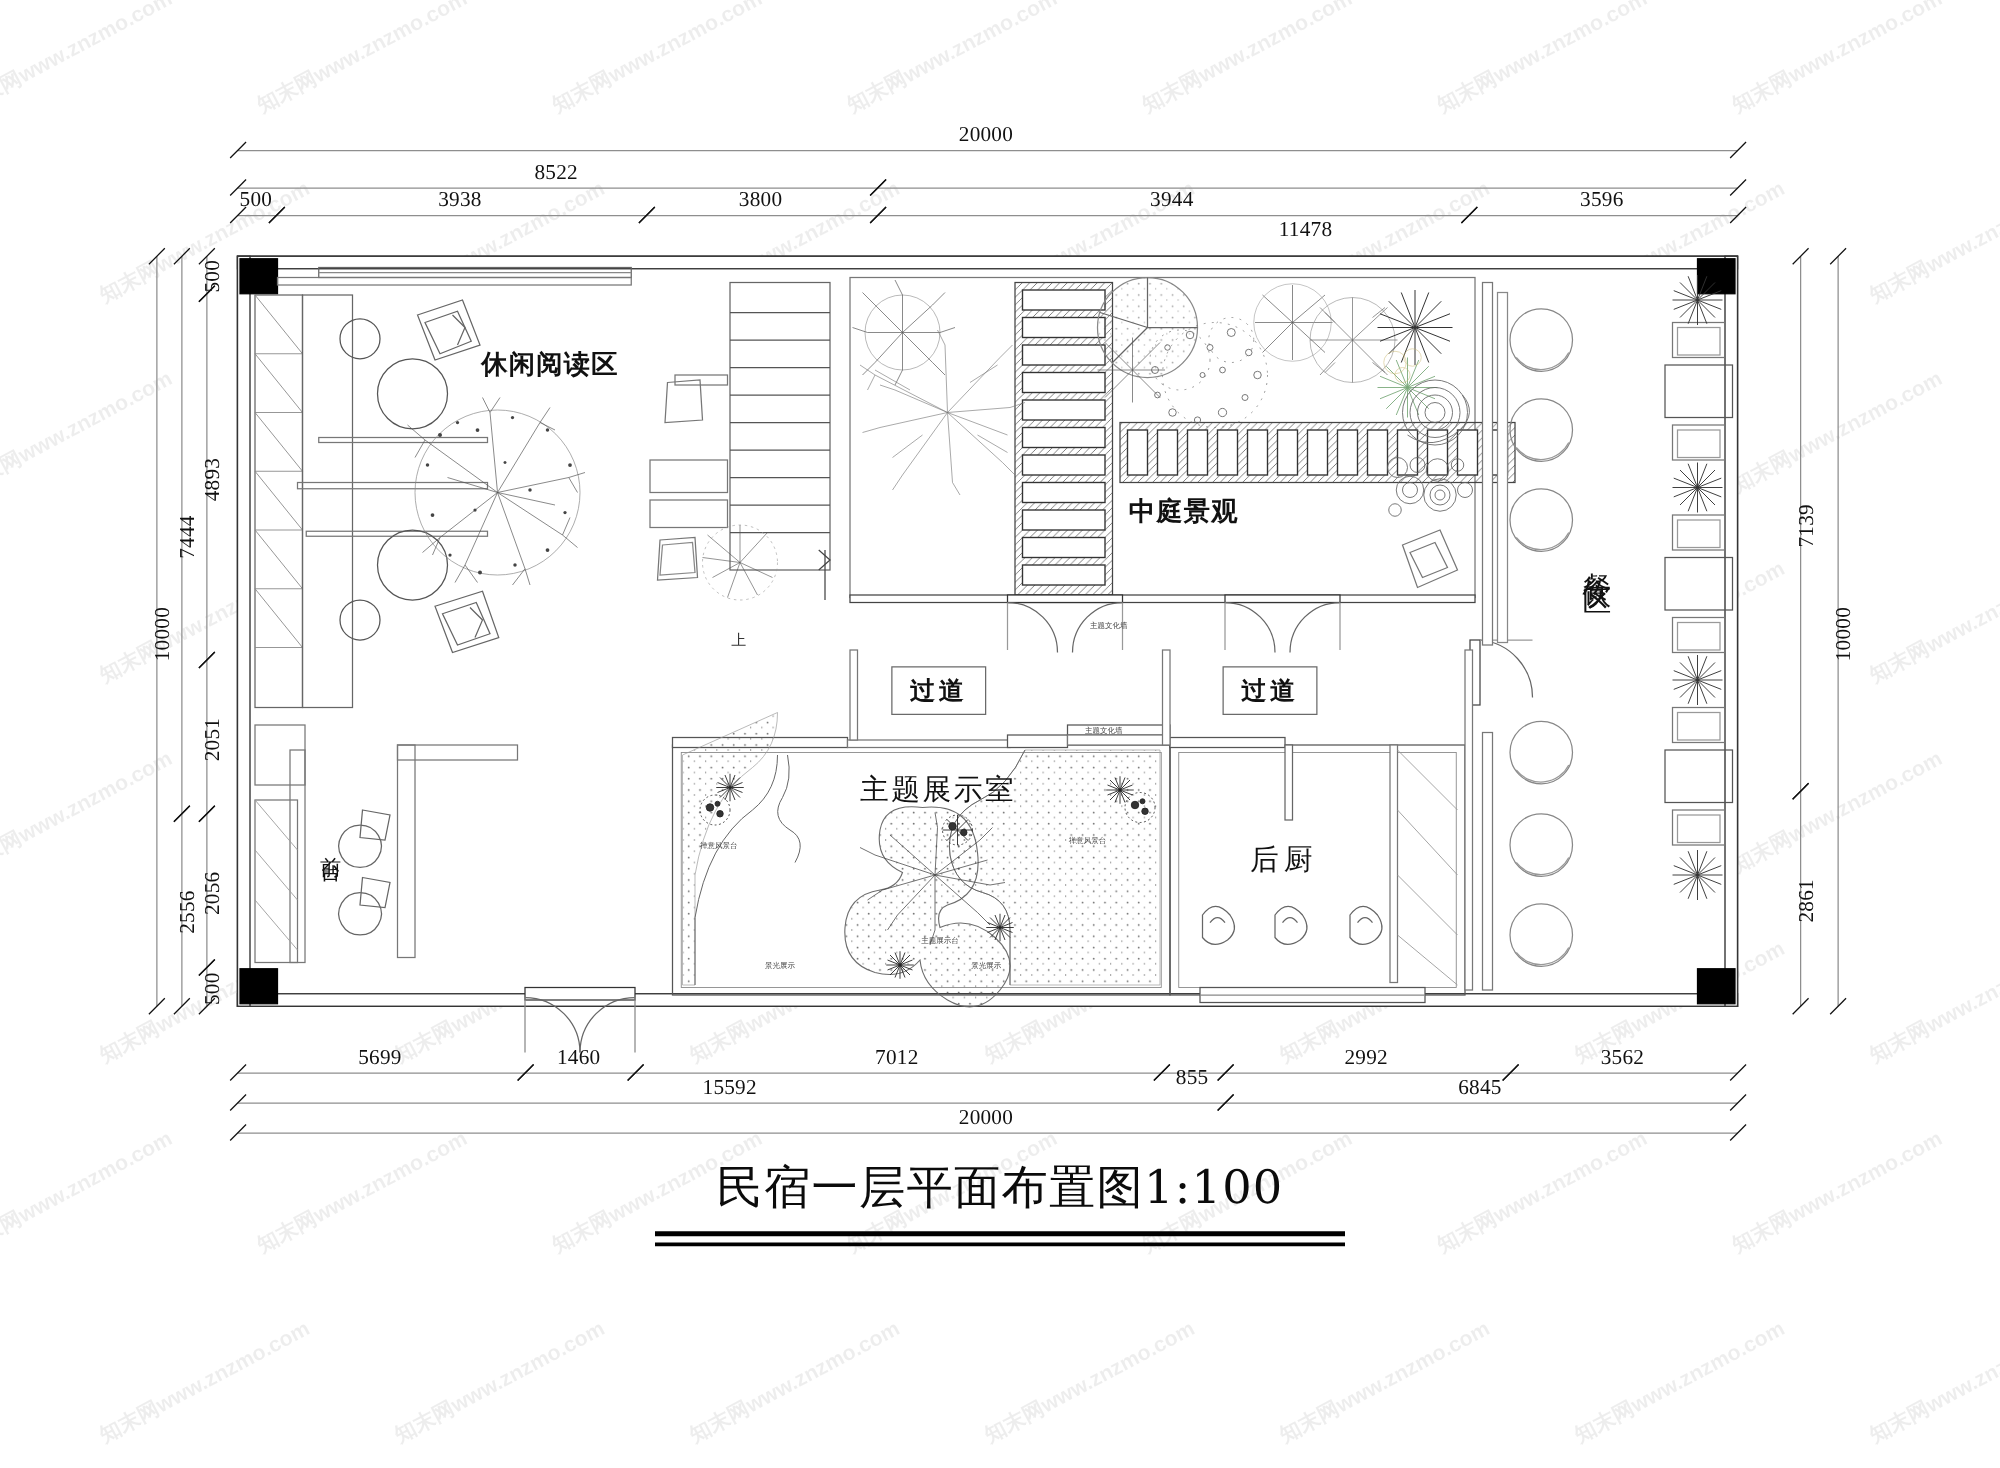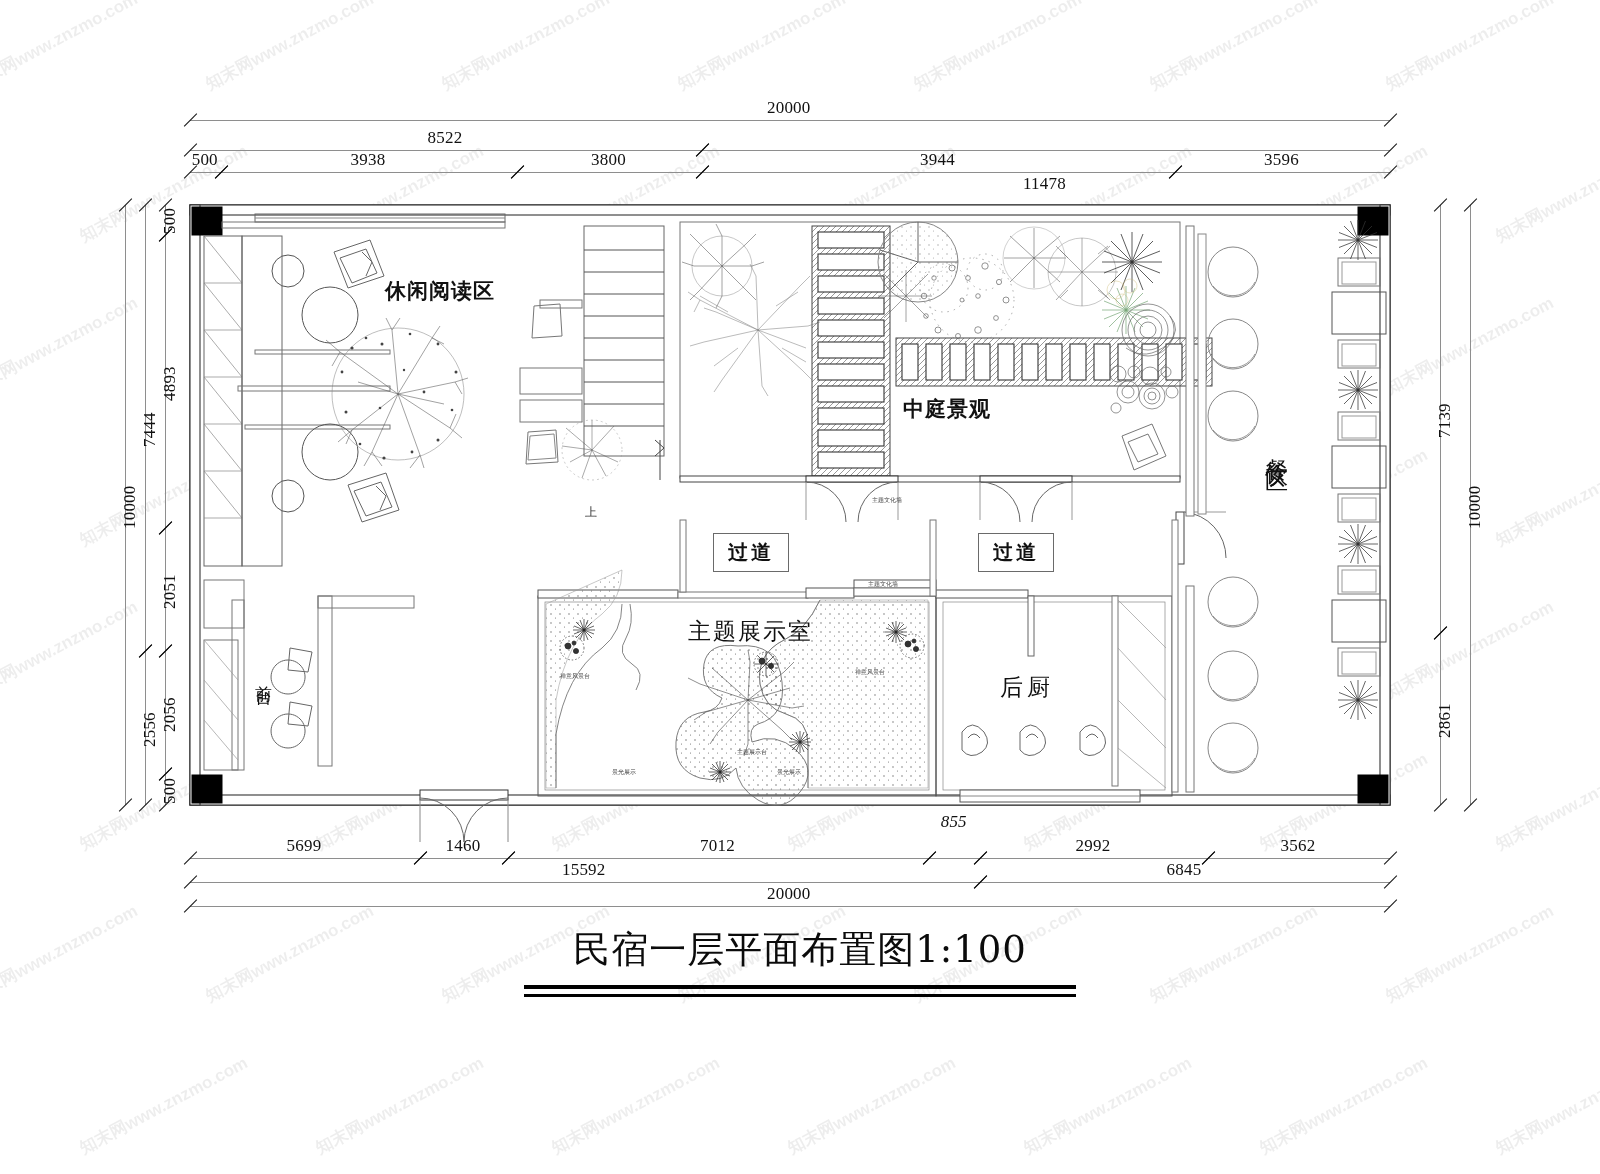--- a/index.html
+++ b/index.html
@@ -150,21 +150,21 @@
       <div class="tick" style="left: 420px; top: 849px;"></div>
       <div class="dimtxt" style="left: 286.6px; top: 836px;">5699</div>
       <div class="tick" style="left: 420px; top: 849px;"></div>
       <div class="tick" style="left: 508px; top: 849px;"></div>
       <div class="dimtxt" style="left: 445.6px; top: 836px;">1460</div>
       <div class="tick" style="left: 508px; top: 849px;"></div>
       <div class="tick" style="left: 929px; top: 849px;"></div>
       <div class="dimtxt" style="left: 700.1px; top: 836px;">7012</div>
       <div class="tick" style="left: 929px; top: 849px;"></div>
       <div class="tick" style="left: 980px; top: 849px;"></div>
-      <div class="dimtxt" style="left: 940.7px; top: 812px; font-style: italic;">855</div>
+      <div class="dimtxt" style="left: 940.7px; top: 852px;">855</div>
       <div class="tick" style="left: 980px; top: 849px;"></div>
       <div class="tick" style="left: 1208px; top: 849px;"></div>
       <div class="dimtxt" style="left: 1075.6px; top: 836px;">2992</div>
       <div class="tick" style="left: 1208px; top: 849px;"></div>
       <div class="tick" style="left: 1390px; top: 849px;"></div>
       <div class="dimtxt" style="left: 1280.6px; top: 836px;">3562</div>
       <div class="dimline h" style="left: 190px; top: 882px; width: 1200px;"></div>
       <div class="tick" style="left: 190px; top: 873px;"></div>
       <div class="tick" style="left: 980px; top: 873px;"></div>
       <div class="dimtxt" style="left: 562px; top: 860px;">15592</div>

